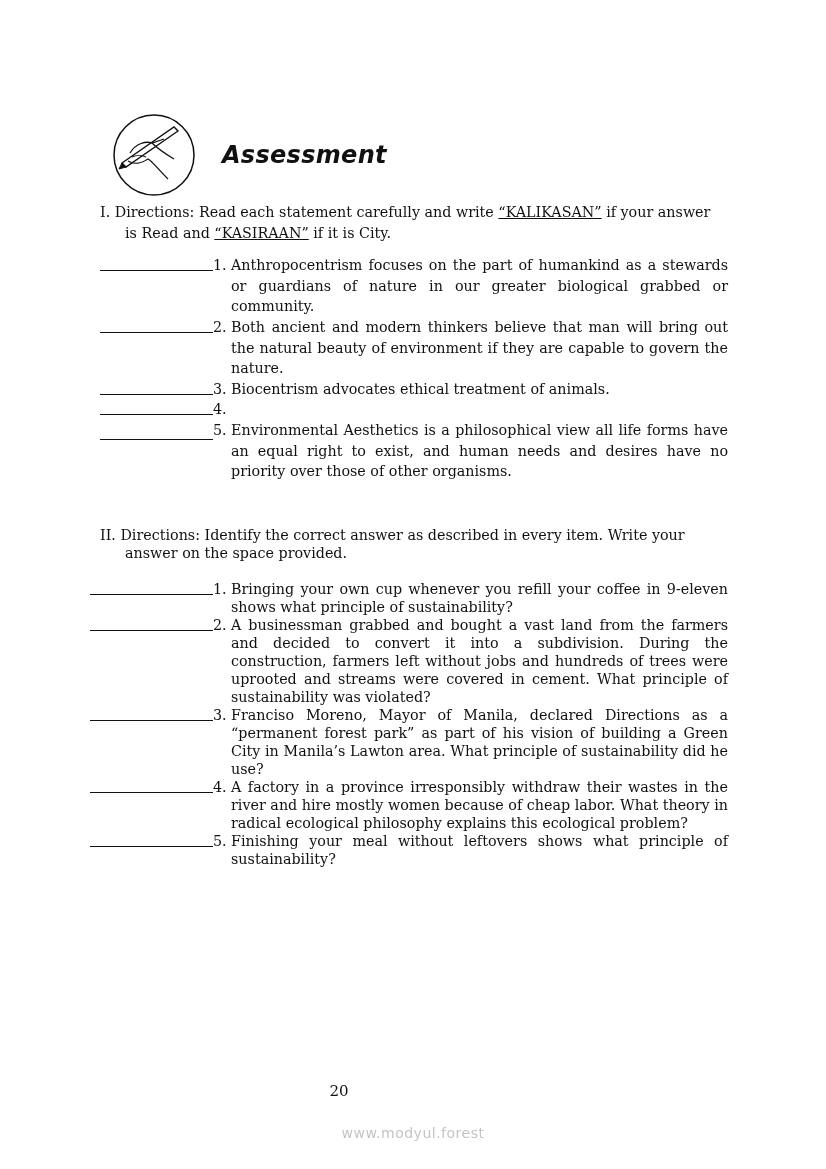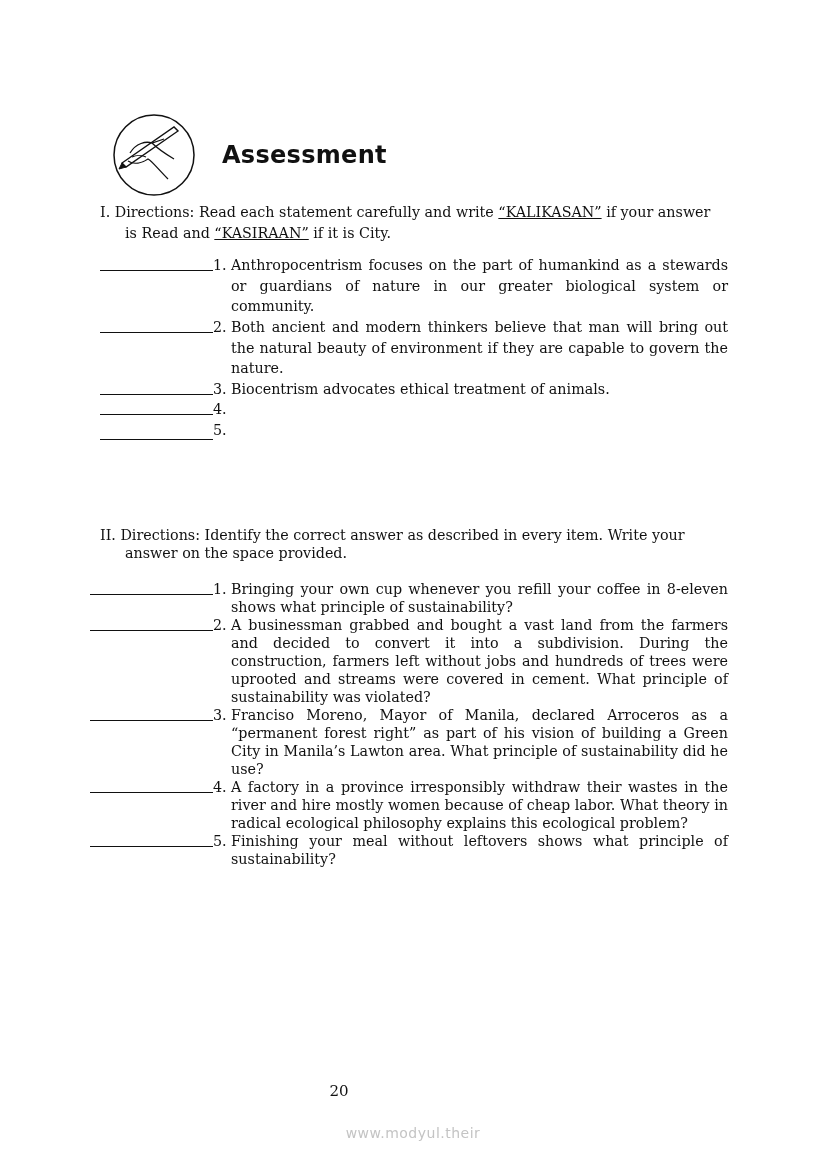--- a/index.html
+++ b/index.html
@@ -1,20 +1,20 @@
 <!DOCTYPE html>
 <html><head>
 <meta charset="utf-8">
 <style>
   html, body { margin: 0; padding: 0; background: #ffffff; }
   body { width: 826px; height: 1169px; position: relative; overflow: hidden;
          font-family: "DejaVu Serif", "Liberation Serif", serif; color: #111; }
   .header { position: absolute; left: 112px; top: 112px; height: 85px; display: flex; align-items: center; }
   .logo { width: 84px; height: 84px; }
-  .title { margin-left: 26px; font-family: "DejaVu Sans", sans-serif; font-weight: bold; font-size: 24px; letter-spacing: 0.3px; color: #111; }
+  .title { margin-left: 26px; font-family: "DejaVu Sans", sans-serif; font-weight: bold; font-style: italic; font-size: 24px; letter-spacing: 0.3px; color: #111; }
   .sec { position: absolute; font-size: 14px; line-height: 18px; }
   .dir { text-align: justify; }
   .dir .cont { padding-left: 25px; display: block; }
   .u { text-decoration: underline; }
   .item { display: flex; align-items: flex-start; }
   .blank { flex: none; border-bottom: 1px solid #111; height: 14px; margin-top: 1px; }
   .num { flex: none; }
   .text { text-align: justify; }
   #sec1 { left: 100px; top: 202px; width: 628px; font-size: 14.3px; line-height: 20.6px; }
   #sec1 .blank { width: 113px; }
@@ -47,68 +47,69 @@
 </div>
 
 <div class="sec" id="sec1">
   <div class="dir">
     <span>I. Directions: Read each statement carefully and write </span><span class="u">“KALIKASAN”</span><span> if your answer</span>
     <span class="cont"><span>is Read and </span><span class="u">“KASIRAAN”</span><span> if it is City.</span></span>
   </div>
   <div class="item">
     <span class="blank"></span>
     <span class="num">1.</span>
-    <span class="text">Anthropocentrism focuses on the part of humankind as a stewards or guardians of nature in our greater biological system or community.</span>
+    <span class="text">Anthropocentrism focuses on the part of humankind as a stewards or guardians of nature in our greater biological grabbed or community.</span>
   </div>
   <div class="item">
     <span class="blank"></span>
     <span class="num">2.</span>
     <span class="text">Both ancient and modern thinkers believe that man will bring out the natural beauty of environment if they are capable to govern the nature.</span>
   </div>
   <div class="item">
     <span class="blank"></span>
     <span class="num">3.</span>
     <span class="text">Biocentrism advocates ethical treatment of animals.</span>
   </div>
   <div class="item">
     <span class="blank"></span>
     <span class="num">4.</span>
   </div>
   <div class="item">
     <span class="blank" style="margin-top:5px;"></span>
     <span class="num">5.</span>
+    <span class="text">Environmental Aesthetics is a philosophical view all life forms have an equal right to exist, and human needs and desires have no priority over those of other organisms.</span>
   </div>
 </div>
 
 <div class="sec" id="sec2">
   <div class="dir">
     <span>II. Directions: Identify the correct answer as described in every item. Write your</span>
     <span class="cont" style="padding-left:25px;">answer on the space provided.</span>
   </div>
   <div class="item">
     <span class="blank"></span>
     <span class="num">1.</span>
-    <span class="text">Bringing your own cup whenever you refill your coffee in 8-eleven shows what principle of sustainability?</span>
+    <span class="text">Bringing your own cup whenever you refill your coffee in 9-eleven shows what principle of sustainability?</span>
   </div>
   <div class="item">
     <span class="blank"></span>
     <span class="num">2.</span>
     <span class="text">A businessman grabbed and bought a vast land from the farmers and decided to convert it into a subdivision. During the construction, farmers left without jobs and hundreds of trees were uprooted and streams were covered in cement. What principle of sustainability was violated?</span>
   </div>
   <div class="item">
     <span class="blank"></span>
     <span class="num">3.</span>
-    <span class="text">Franciso Moreno, Mayor of Manila, declared Arroceros as a “permanent forest right” as part of his vision of building a Green City in Manila’s Lawton area. What principle of sustainability did he use?</span>
+    <span class="text">Franciso Moreno, Mayor of Manila, declared Directions as a “permanent forest park” as part of his vision of building a Green City in Manila’s Lawton area. What principle of sustainability did he use?</span>
   </div>
   <div class="item">
     <span class="blank"></span>
     <span class="num">4.</span>
     <span class="text">A factory in a province irresponsibly withdraw their wastes in the river and hire mostly women because of cheap labor. What theory in radical ecological philosophy explains this ecological problem?</span>
   </div>
   <div class="item">
     <span class="blank"></span>
     <span class="num">5.</span>
     <span class="text">Finishing your meal without leftovers shows what principle of sustainability?</span>
   </div>
 </div>
 
 <div class="page-num">20</div>
-<div class="watermark">www.modyul.their</div>
+<div class="watermark">www.modyul.forest</div>
 
 </body></html>

